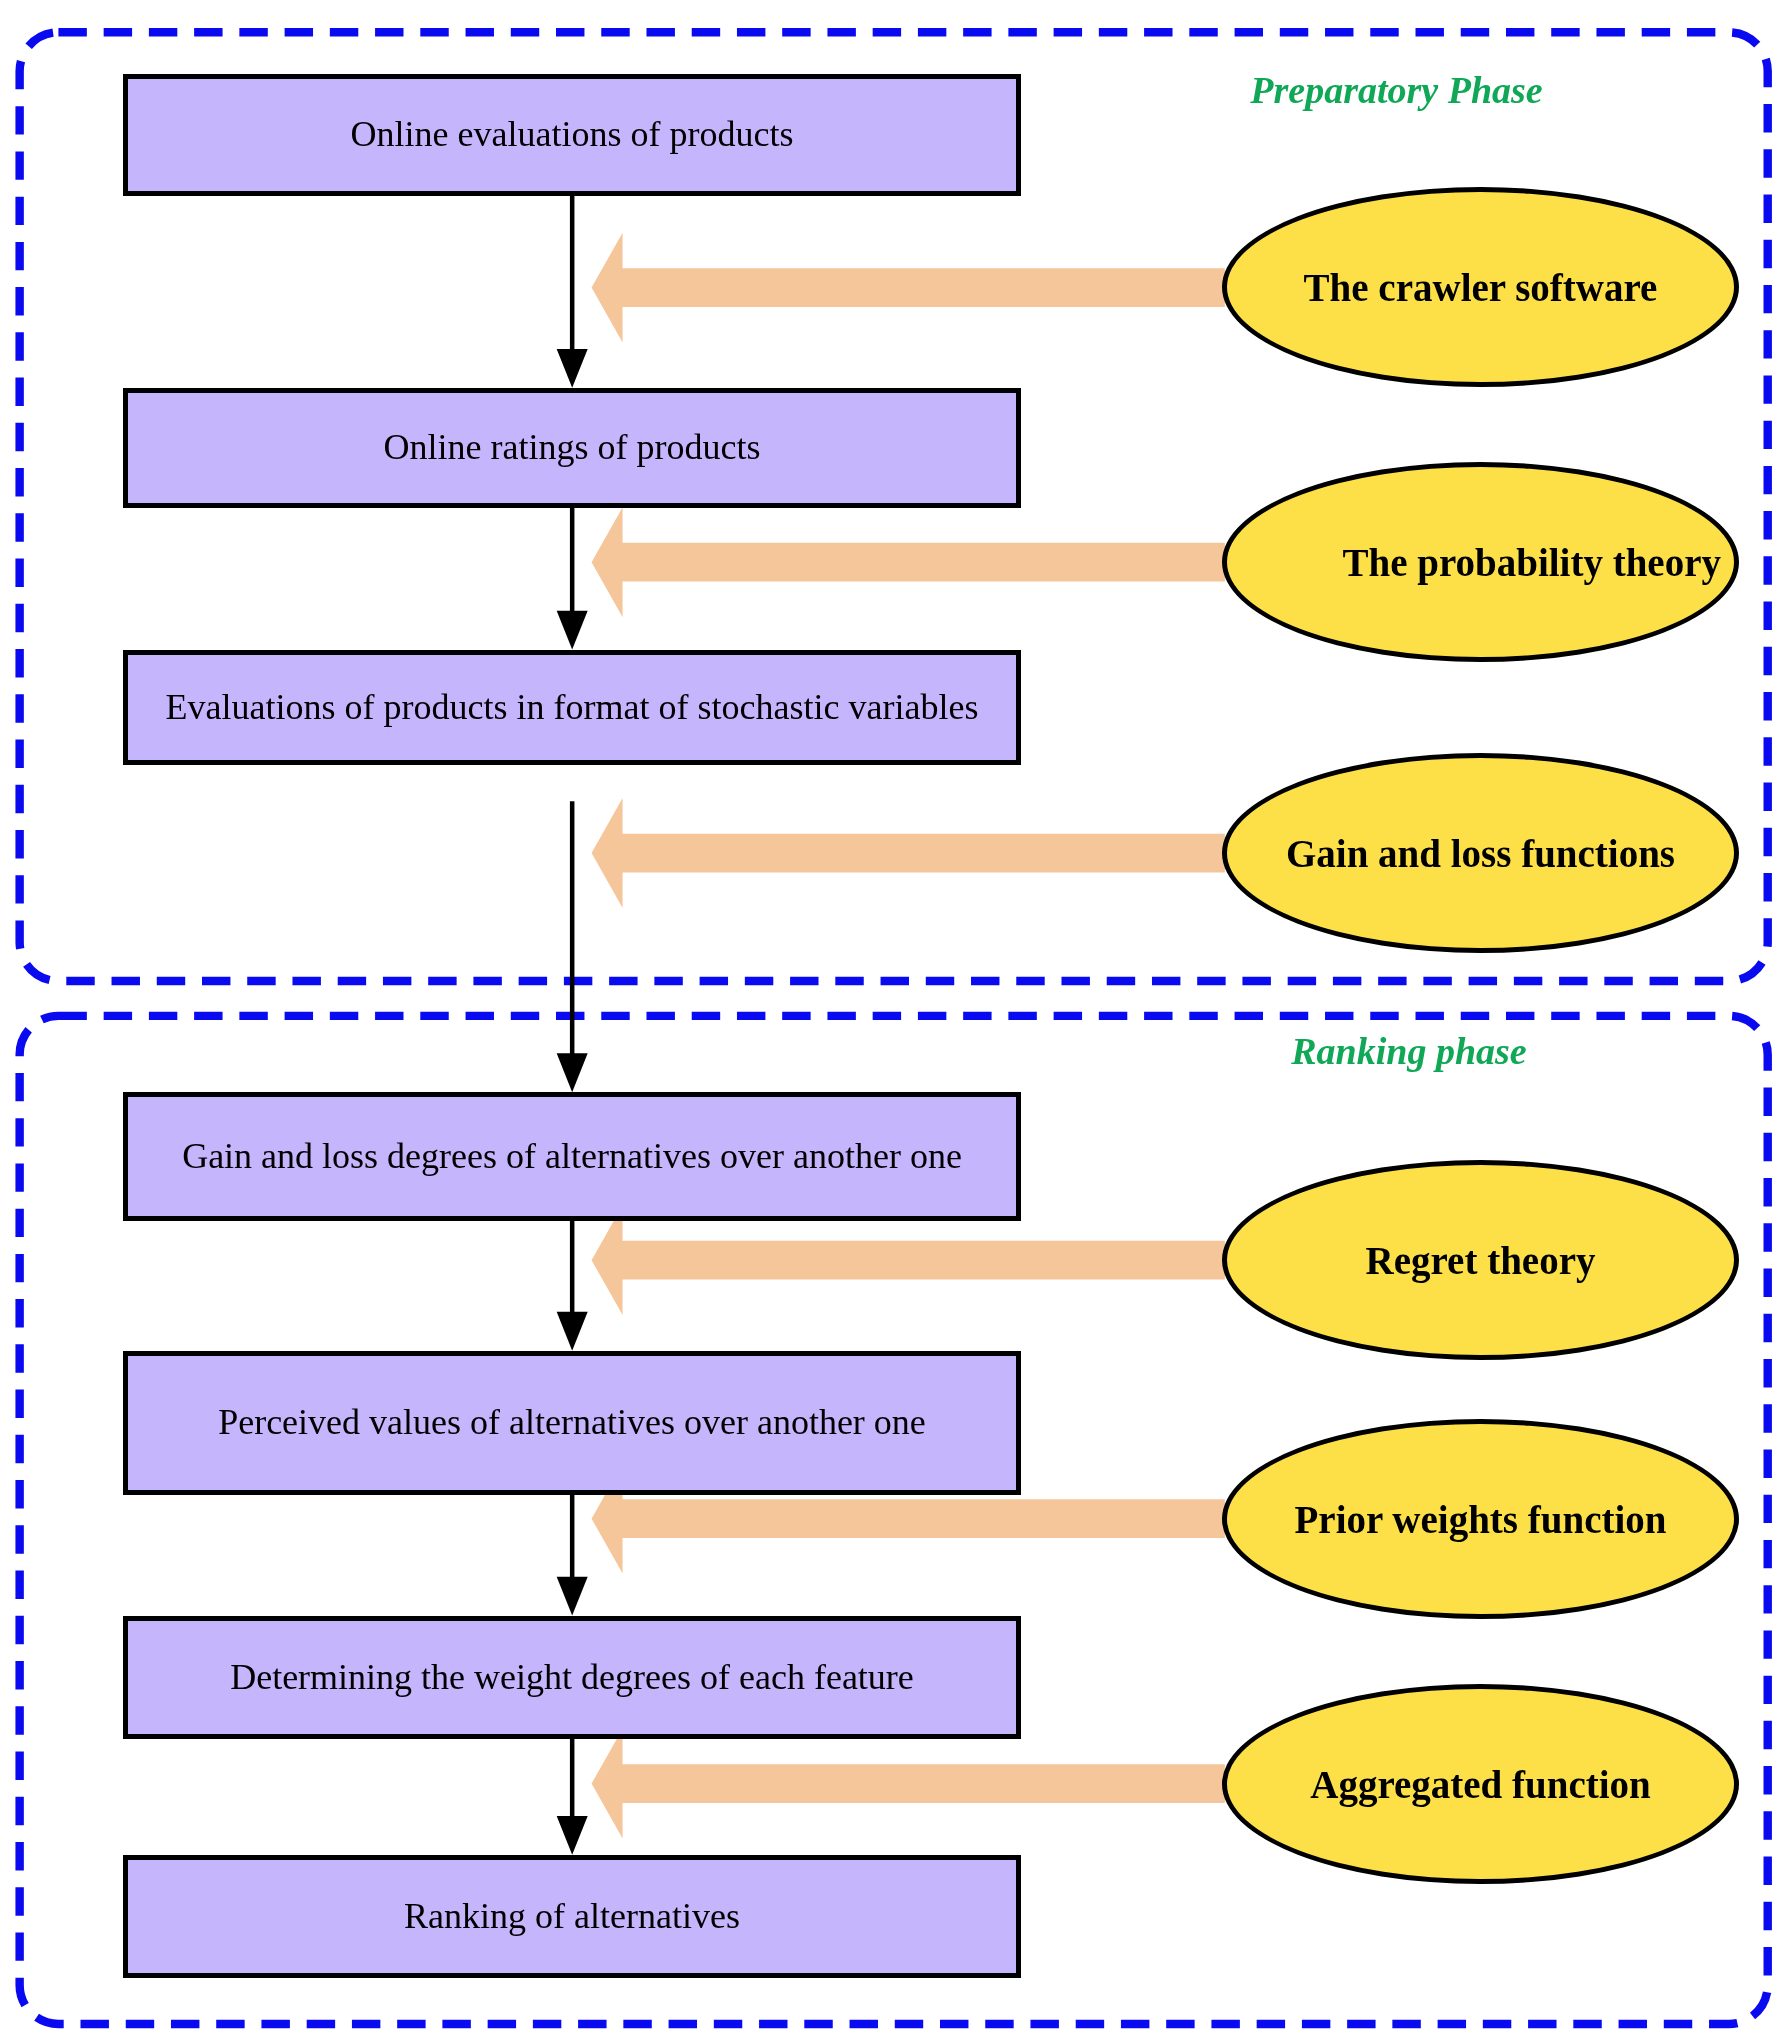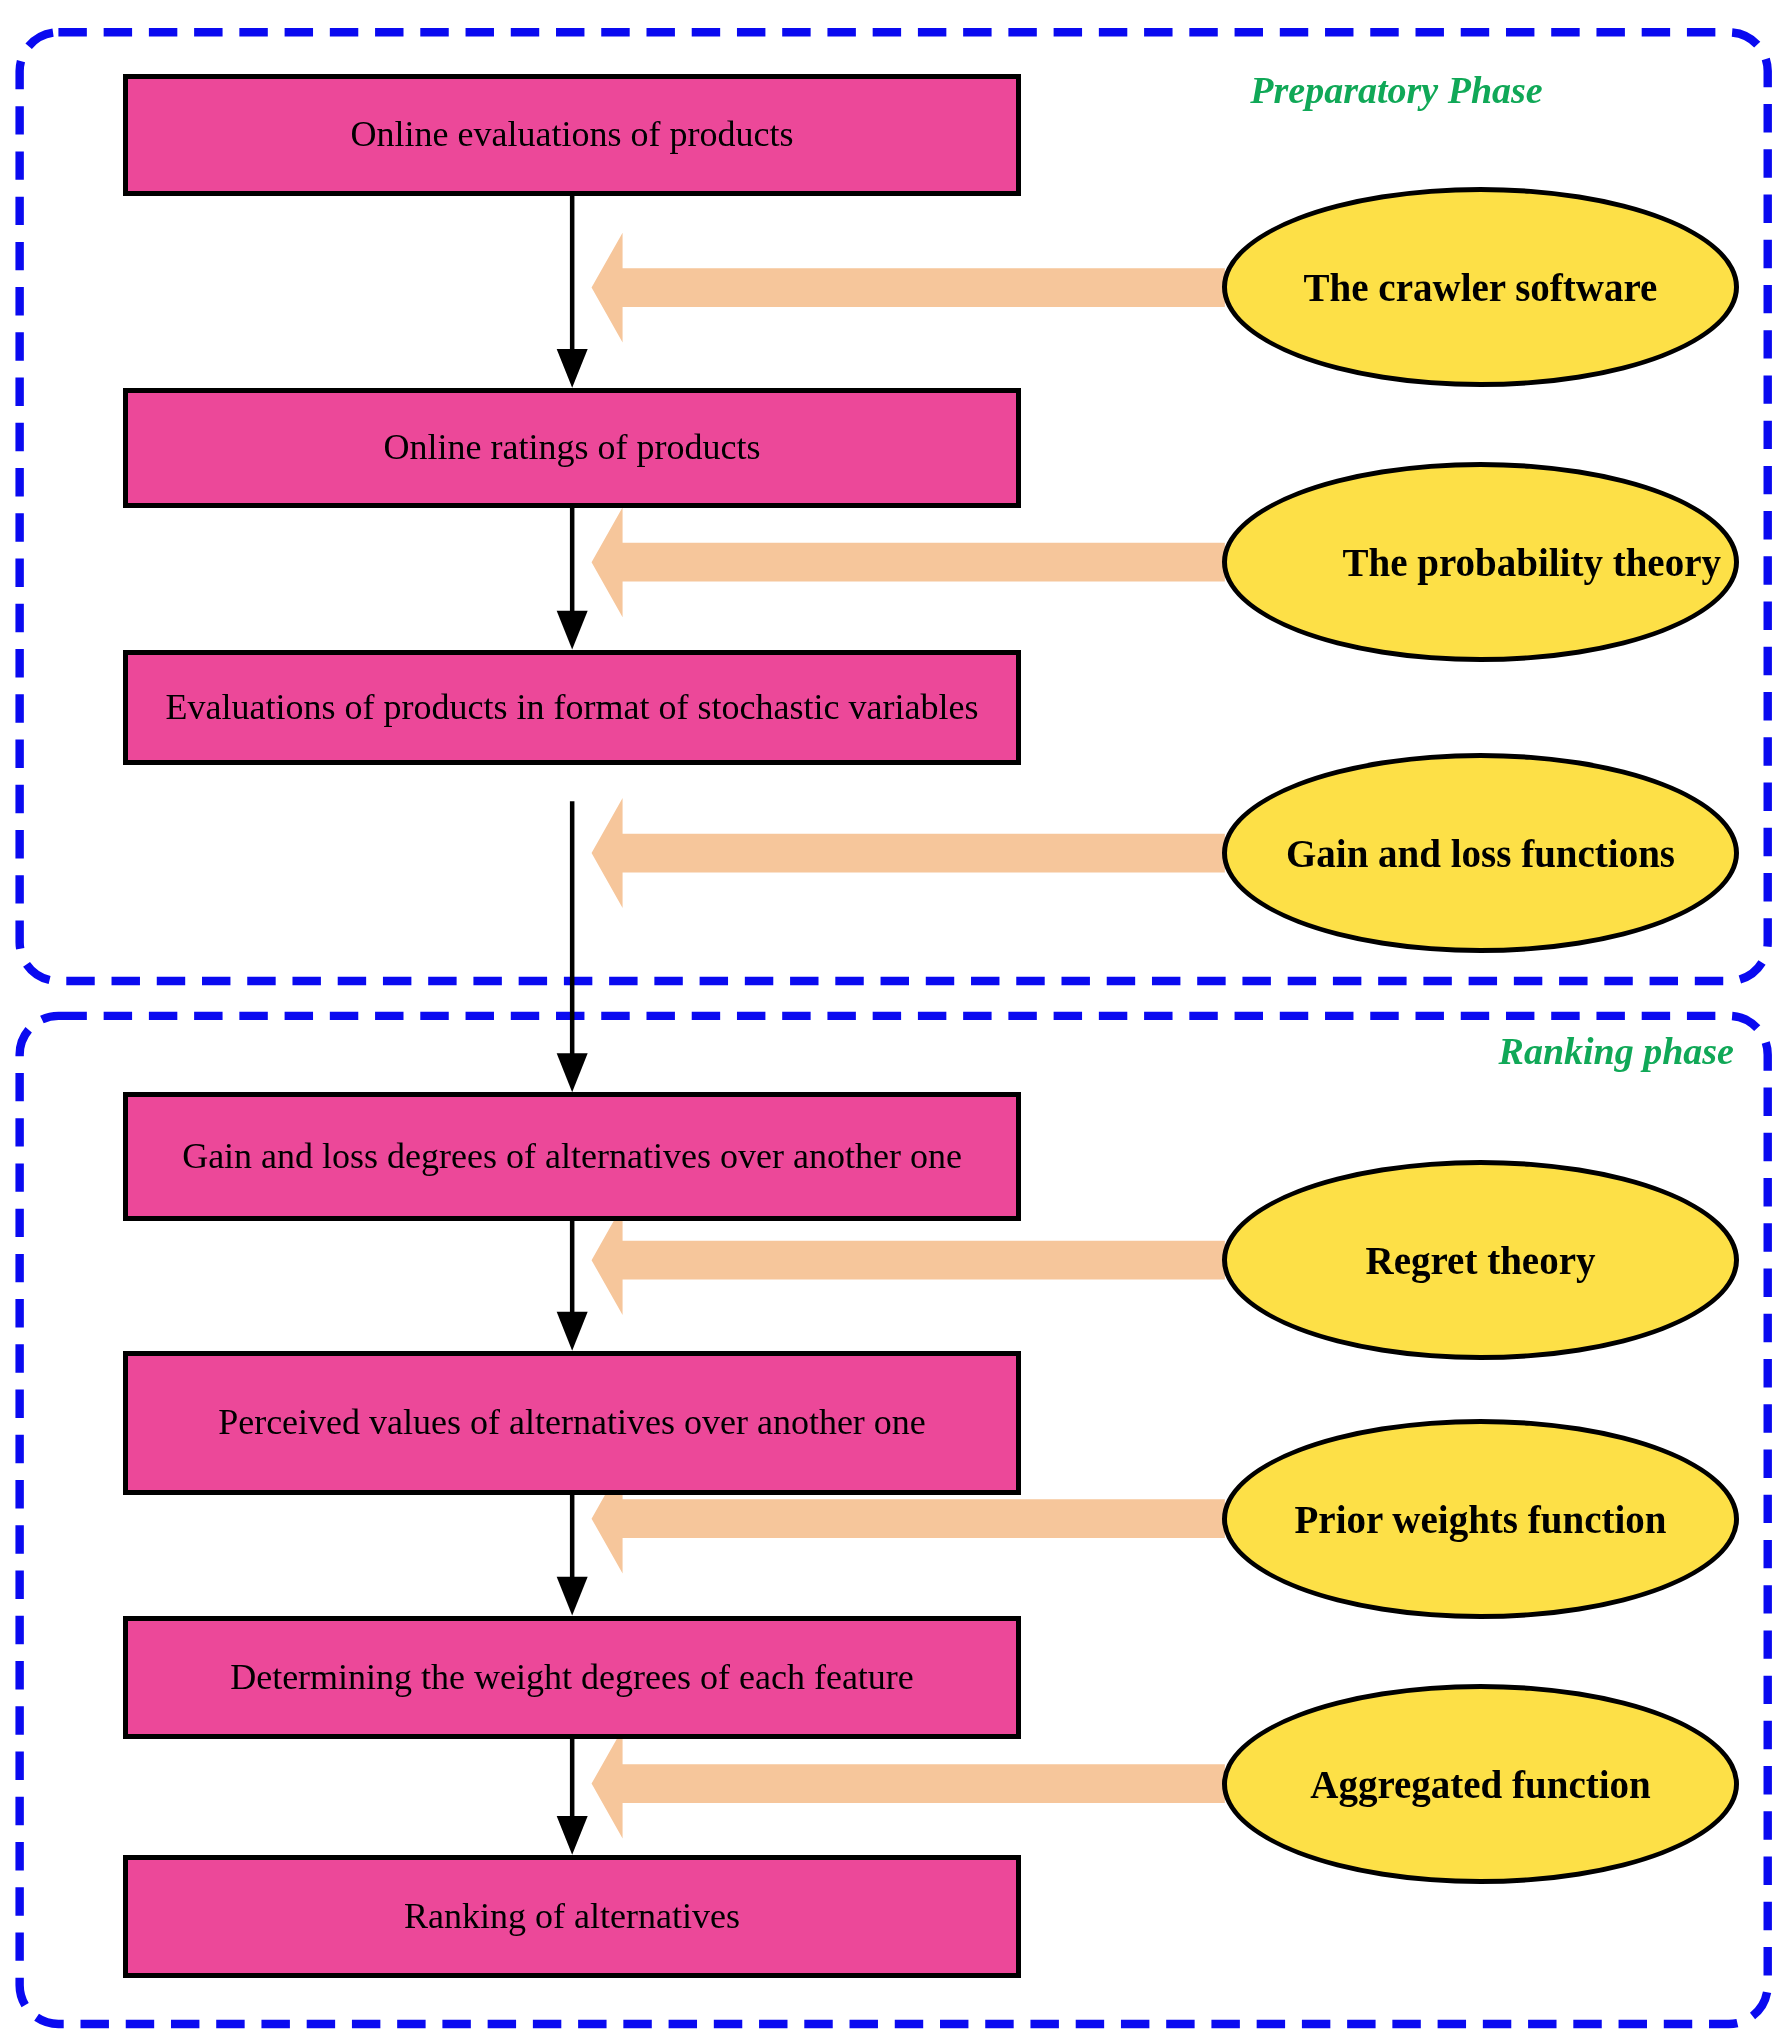--- a/index.html
+++ b/index.html
@@ -19,21 +19,21 @@
     left: 0;
     top: 0;
     width: 1788px;
     height: 2035px;
   }
   .flow-box {
     position: absolute;
     left: 123px;
     width: 898px;
     box-sizing: border-box;
-    background: #ec4899;
+    background: #c4b5fd;
     border: 5.8px solid #000000;
     display: flex;
     align-items: center;
     justify-content: center;
     text-align: center;
     font-size: 36px;
     line-height: 1.7;
     color: #000000;
     padding: 0 19.4px;
   }
@@ -100,21 +100,21 @@
 
   <polygon points="915,445 963,360 963,415 1895,415 1895,475 963,475 963,530" fill="#F6C69B"></polygon>
   <polygon points="915,870 963,785 963,840 1895,840 1895,900 963,900 963,955" fill="#F6C69B"></polygon>
   <polygon points="915,1320 963,1235 963,1290 1895,1290 1895,1350 963,1350 963,1405" fill="#F6C69B"></polygon>
   <polygon points="915,1950 963,1865 963,1920 1895,1920 1895,1980 963,1980 963,2035" fill="#F6C69B"></polygon>
   <polygon points="915,2350 963,2265 963,2320 1895,2320 1895,2380 963,2380 963,2435" fill="#F6C69B"></polygon>
   <polygon points="915,2760 963,2675 963,2730 1895,2730 1895,2790 963,2790 963,2845" fill="#F6C69B"></polygon>
 </svg>
 
 <div class="phase-title" style="left:1099px; top:68px; width:595px;">Preparatory Phase</div>
-<div class="phase-title" style="left:1152px; top:1029px; width:582px;text-align:right;">Ranking phase</div>
+<div class="phase-title" style="left:1118px; top:1029px; width:582px;">Ranking phase</div>
 
 <div class="flow-box" style="top:74px; height:122px;">
   <span>Online evaluations of products</span>
 </div>
 <div class="flow-box" style="top:388px; height:120px;">
   <span>Online ratings of products</span>
 </div>
 <div class="flow-box" style="top:650px; height:115px;">
   <span>Evaluations of products in format of stochastic variables</span>
 </div>

